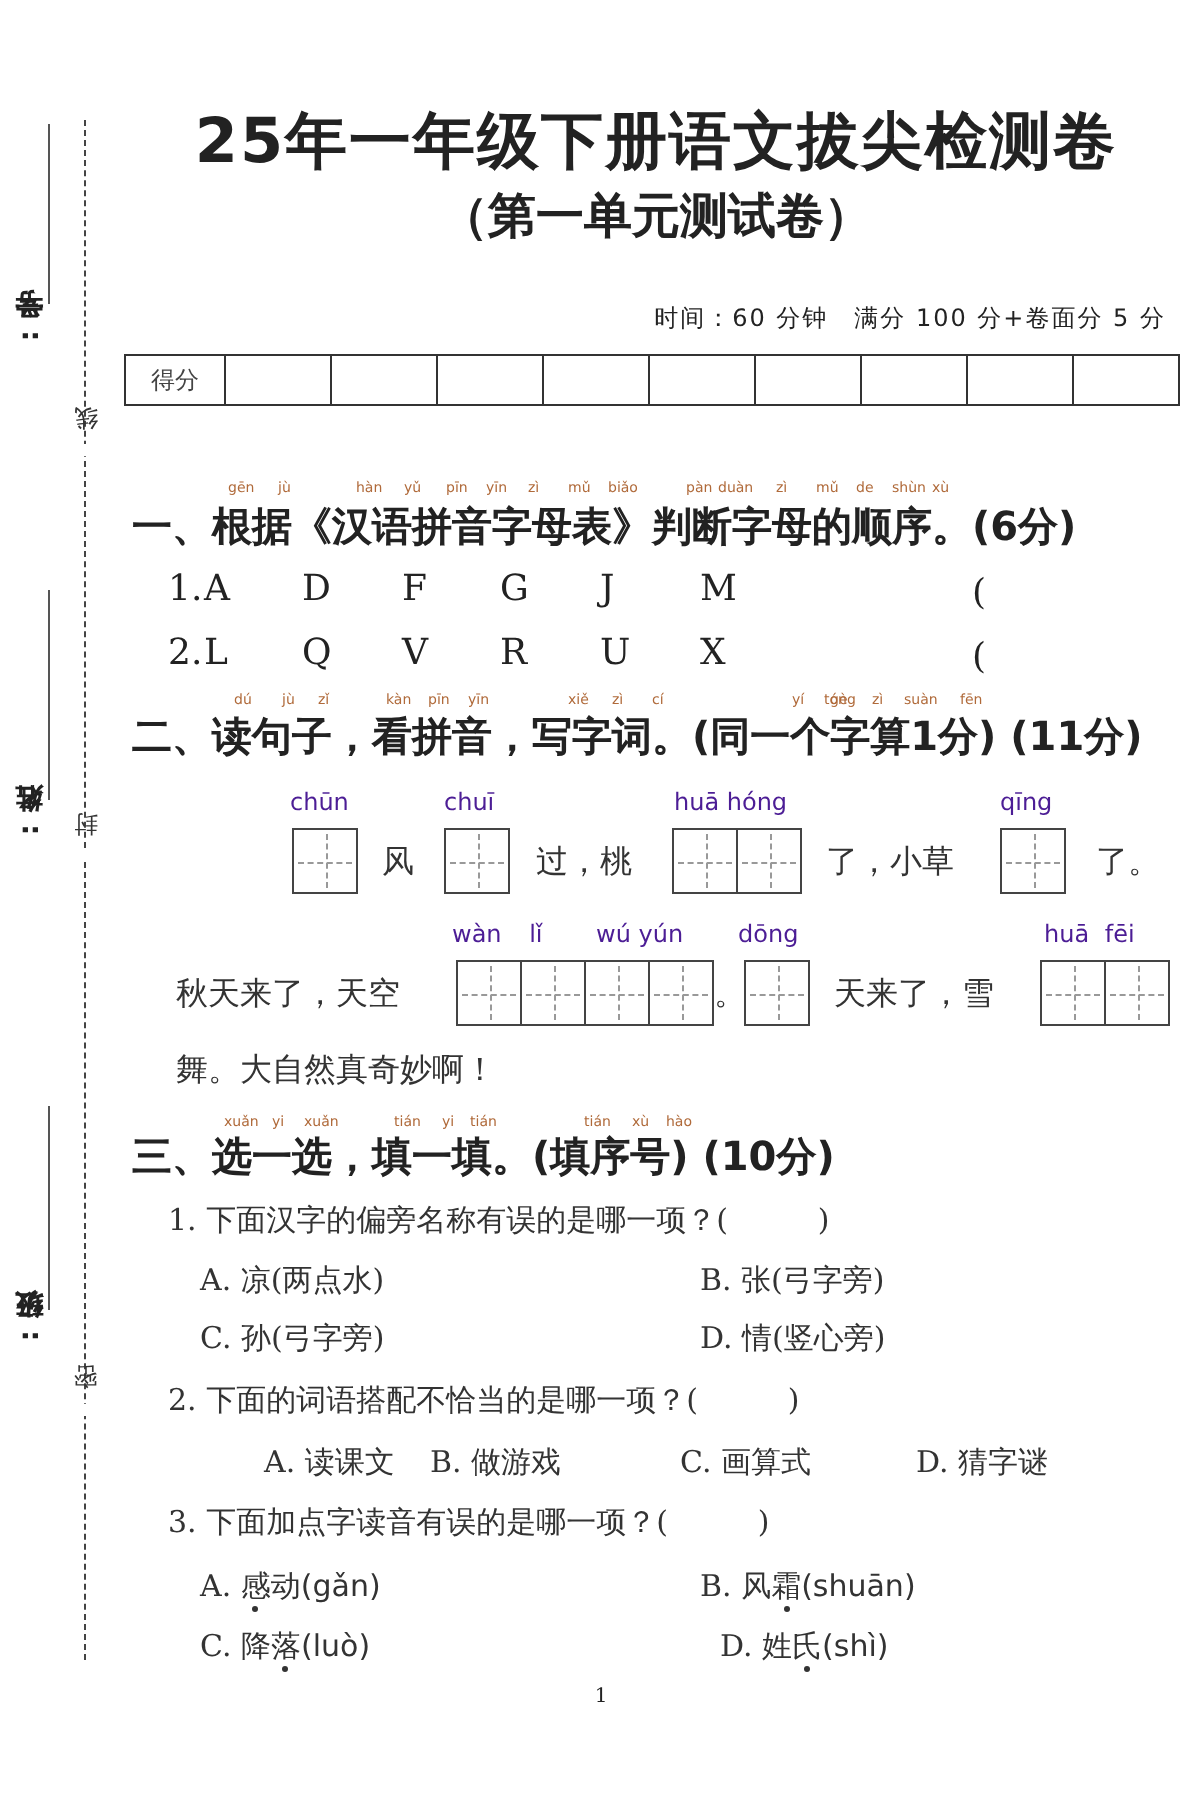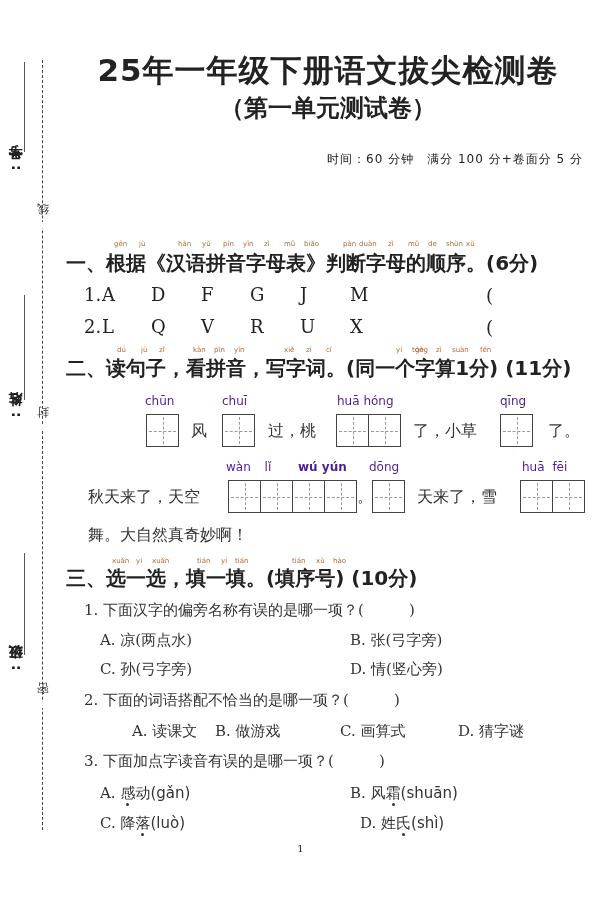--- a/index.html
+++ b/index.html
@@ -58,20 +58,32 @@
 <div class="bind-mark" style="top:222px;">线</div>
 <div class="bind-mark" style="top:425px;">封</div>
 <div class="bind-mark" style="top:702px;">密</div>
 
 <div class="title">25年一年级下册语文拔尖检测卷</div>
 <div class="subtitle">（第一单元测试卷）</div>
 <div class="meta">时间：60 分钟　满分 100 分+卷面分 5 分</div>
 
 <table class="score">
   <tbody>
+  <tr>
+    <td class="hdr">得分</td>
+    <td></td>
+    <td></td>
+    <td></td>
+    <td></td>
+    <td></td>
+    <td></td>
+    <td></td>
+    <td></td>
+    <td></td>
+  </tr>
 </tbody>
   </table>
 
 <div class="py-line" style="left:0;top:240px;width:601px;height:10px;">
   <span style="left:114px;">gēn</span>
   <span style="left:139px;">jù</span>
   <span style="left:178px;">hàn</span>
   <span style="left:202px;">yǔ</span>
   <span style="left:223px;">pīn</span>
   <span style="left:243px;">yīn</span>
@@ -137,21 +149,21 @@
 <div class="pinyin" style="left:337px;top:394px;">huā hóng</div>
 <div class="grid-box" style="left:336px;top:414px;"></div>
 <div class="grid-box" style="left:368px;top:414px;"></div>
 <div class="txt" style="left:413px;top:421px;">了，小草</div>
 <div class="pinyin" style="left:500px;top:394px;">qīng</div>
 <div class="grid-box" style="left:500px;top:414px;"></div>
 <div class="txt" style="left:548px;top:421px;">了。</div>
 
 <div class="txt" style="left:88px;top:487px;">秋天来了，天空</div>
 <div class="pinyin" style="left:226px;top:460px;word-spacing:10px;">wàn lǐ</div>
-<div class="pinyin" style="left:298px;top:460px;font-weight:bold;">wú yún</div>
+<div class="pinyin" style="left:298px;top:460px;">wú yún</div>
 <div class="grid-box" style="left:228px;top:480px;"></div>
 <div class="grid-box" style="left:260px;top:480px;"></div>
 <div class="grid-box" style="left:292px;top:480px;"></div>
 <div class="grid-box" style="left:324px;top:480px;"></div>
 <div class="txt" style="left:357px;top:487px;">。</div>
 <div class="pinyin" style="left:369px;top:460px;">dōng</div>
 <div class="grid-box" style="left:372px;top:480px;"></div>
 <div class="txt" style="left:417px;top:487px;">天来了，雪</div>
 <div class="pinyin" style="left:522px;top:460px;word-spacing:4px;">huā fēi</div>
 <div class="grid-box" style="left:520px;top:480px;"></div>

